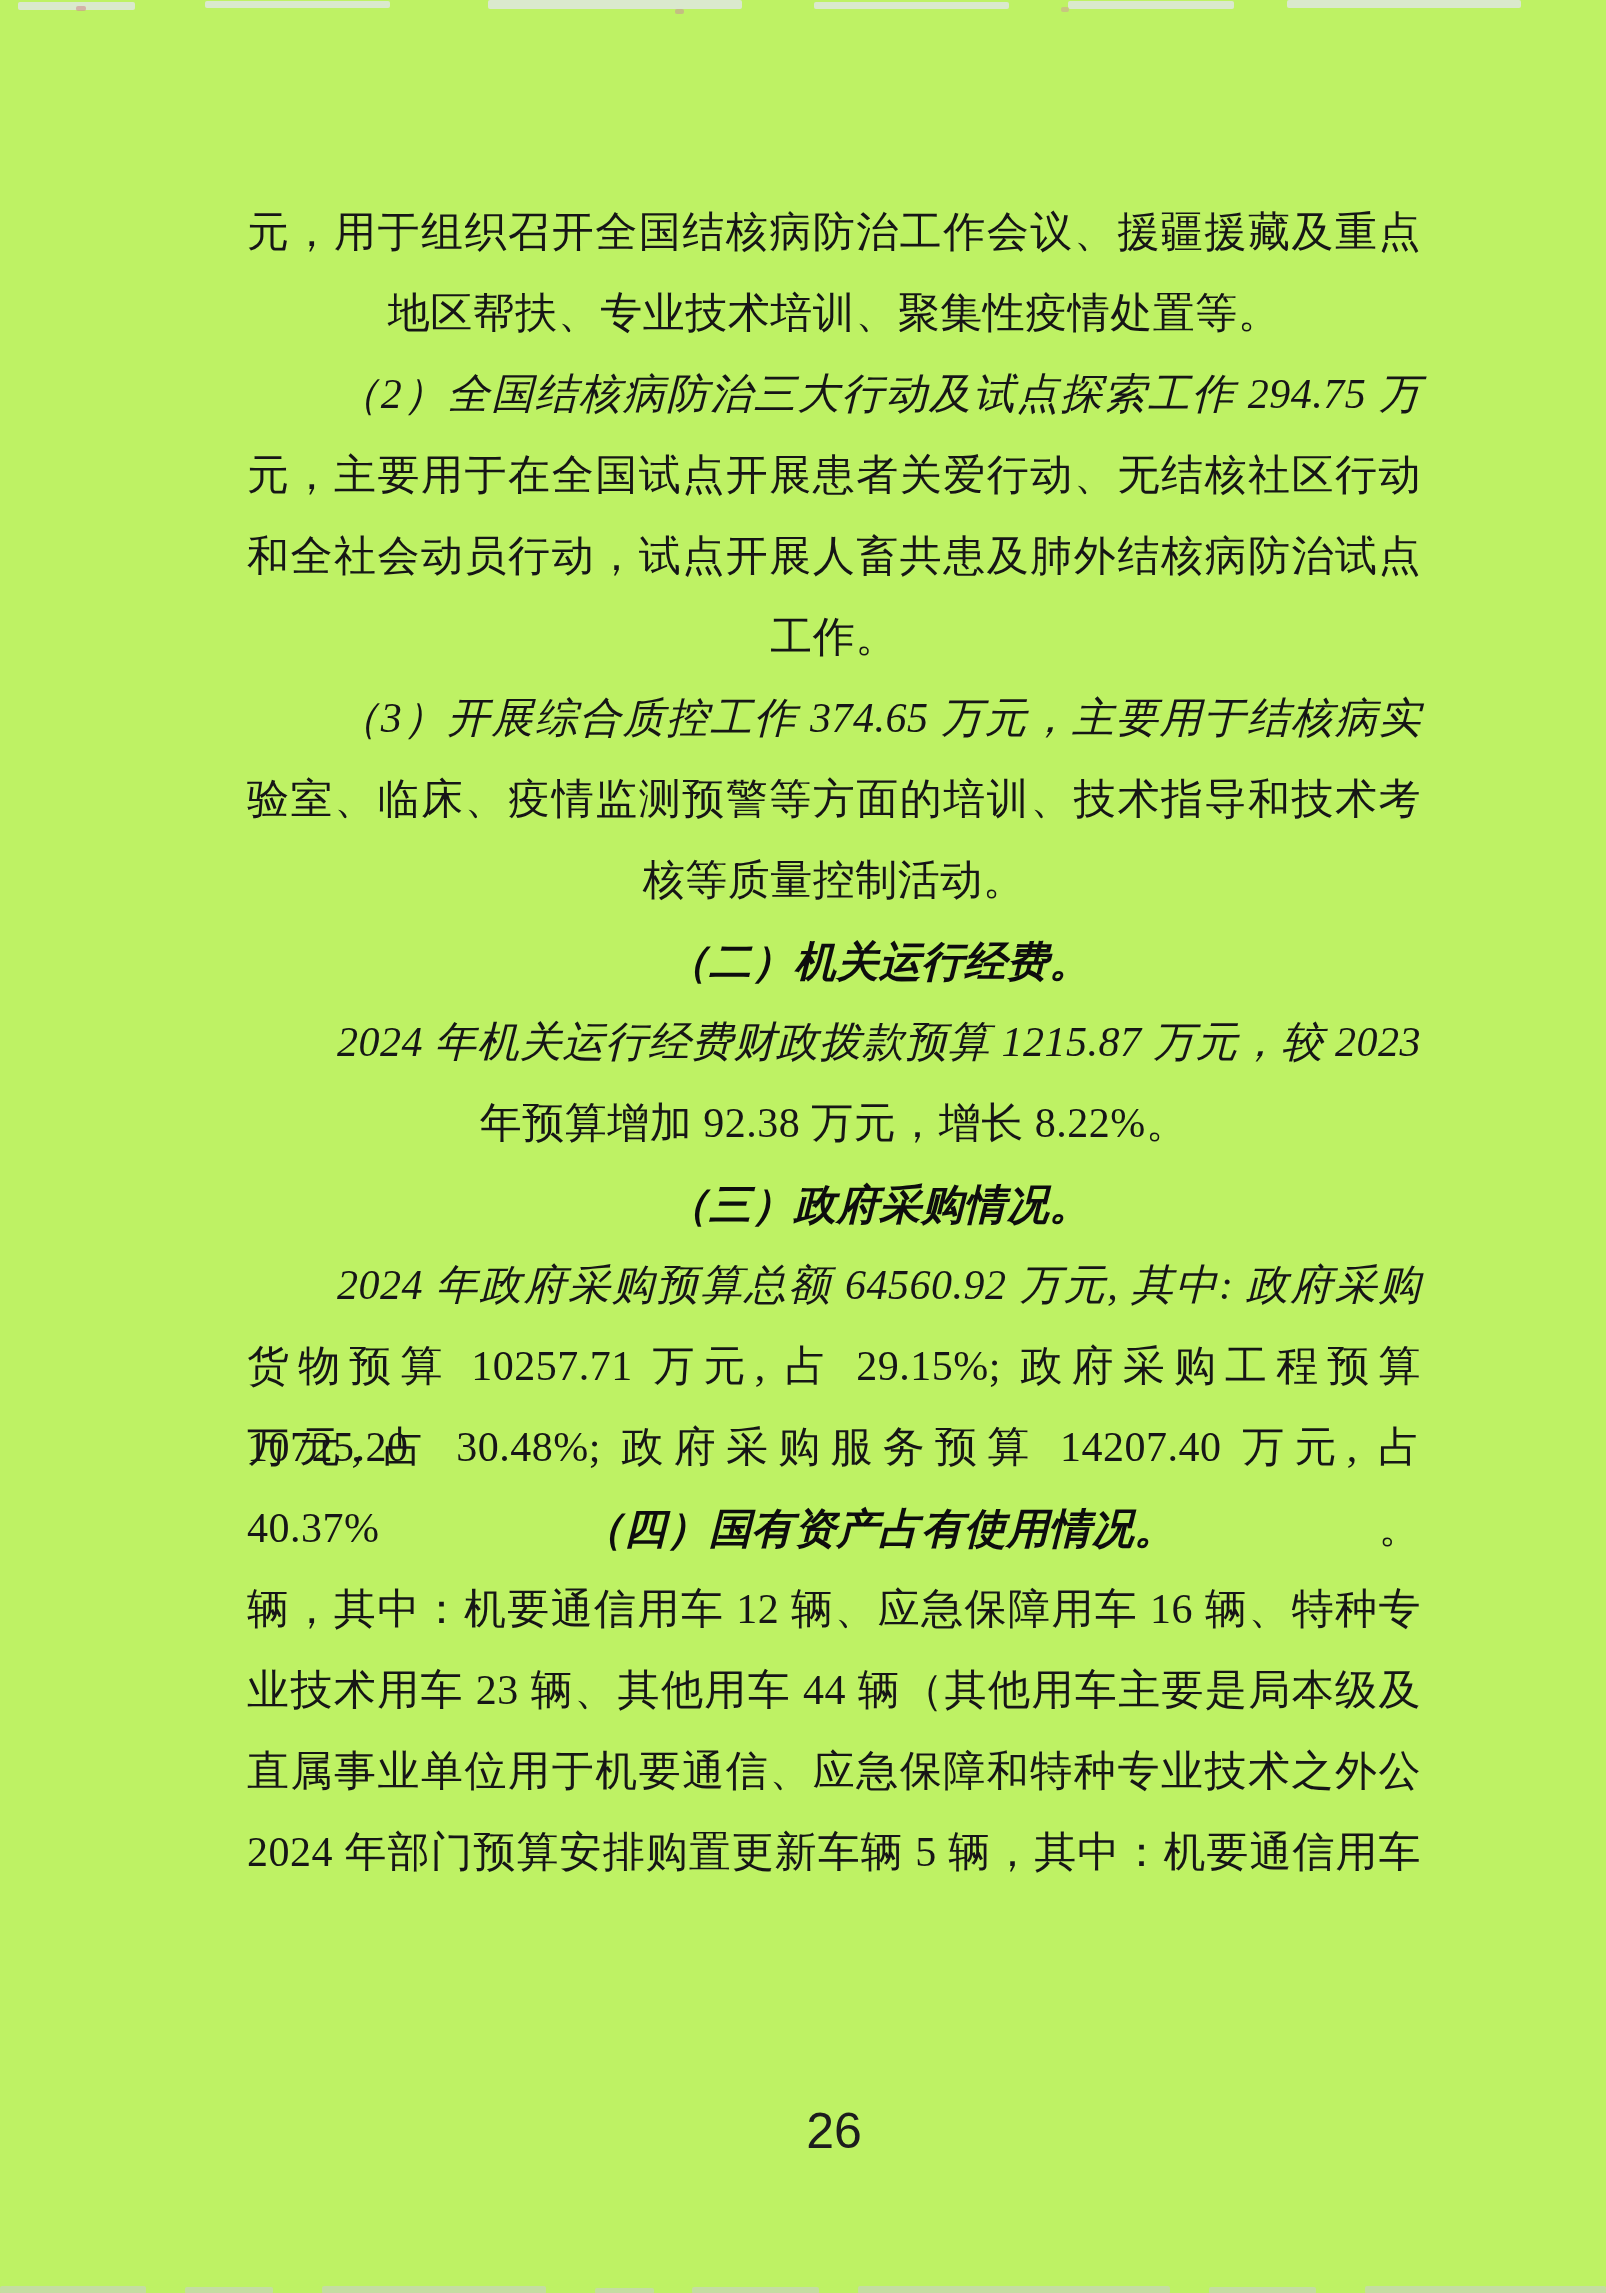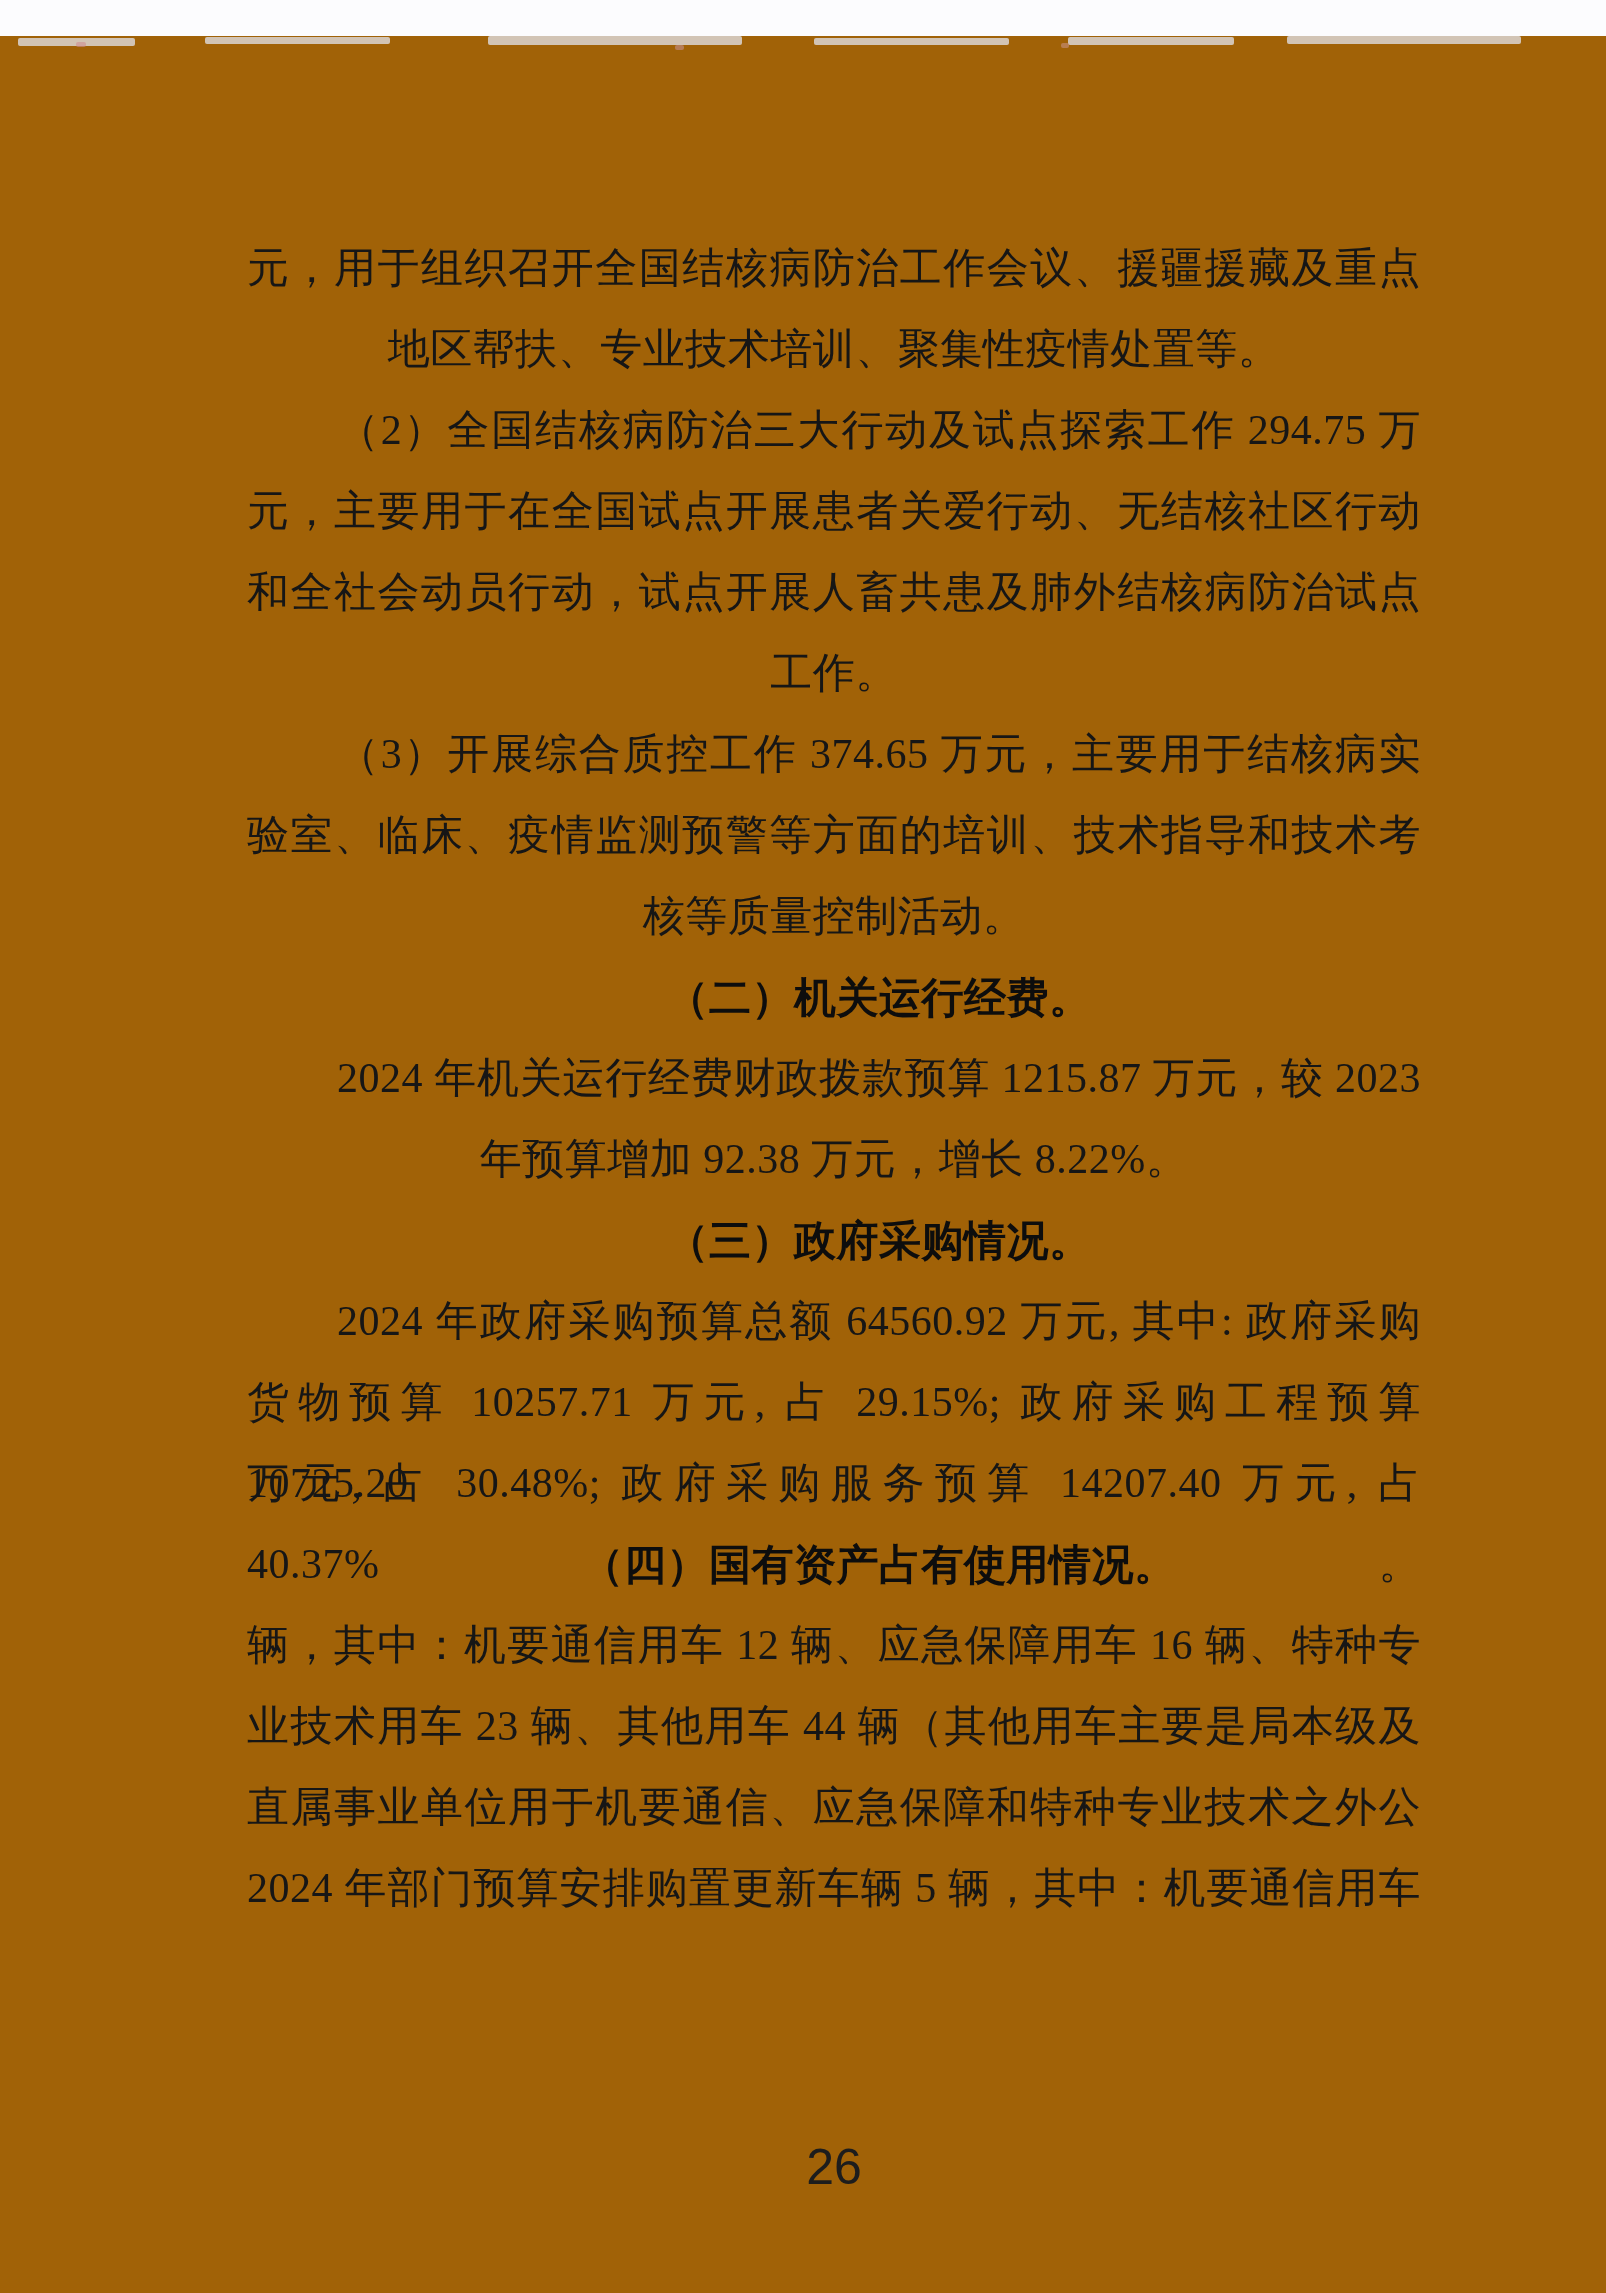--- a/index.html
+++ b/index.html
@@ -6,22 +6,21 @@
     margin: 0;
     padding: 0;
     width: 1606px;
     height: 2294px;
     overflow: hidden;
     background: #fcfcfe;
   }
   .page {
     position: absolute;
     inset: 0;
-    background: #a16207;
-    margin-top: 36px;
+    background: #bef264;
   }
   
   .text-block {
     position: absolute;
     left: 247px;
     top: 192px;
     width: 1174px;
     font-family: "Liberation Serif", "DejaVu Serif", serif;
     font-size: 42px;
     line-height: 81px;
@@ -32,20 +31,21 @@
     height: 81px;
     text-align: center;
   }
   .line.fill {
     text-align: justify;
     text-align-last: justify;
     text-justify: inter-character;
   }
   .line.indent {
     text-indent: 90px;
+    font-style: italic;
   }
   .line.heading {
     font-family: "Liberation Sans", "DejaVu Sans", sans-serif;
     font-weight: 700;
     color: #0d0d0d;
   }
   
   .page-number {
     position: absolute;
     left: 247px;

